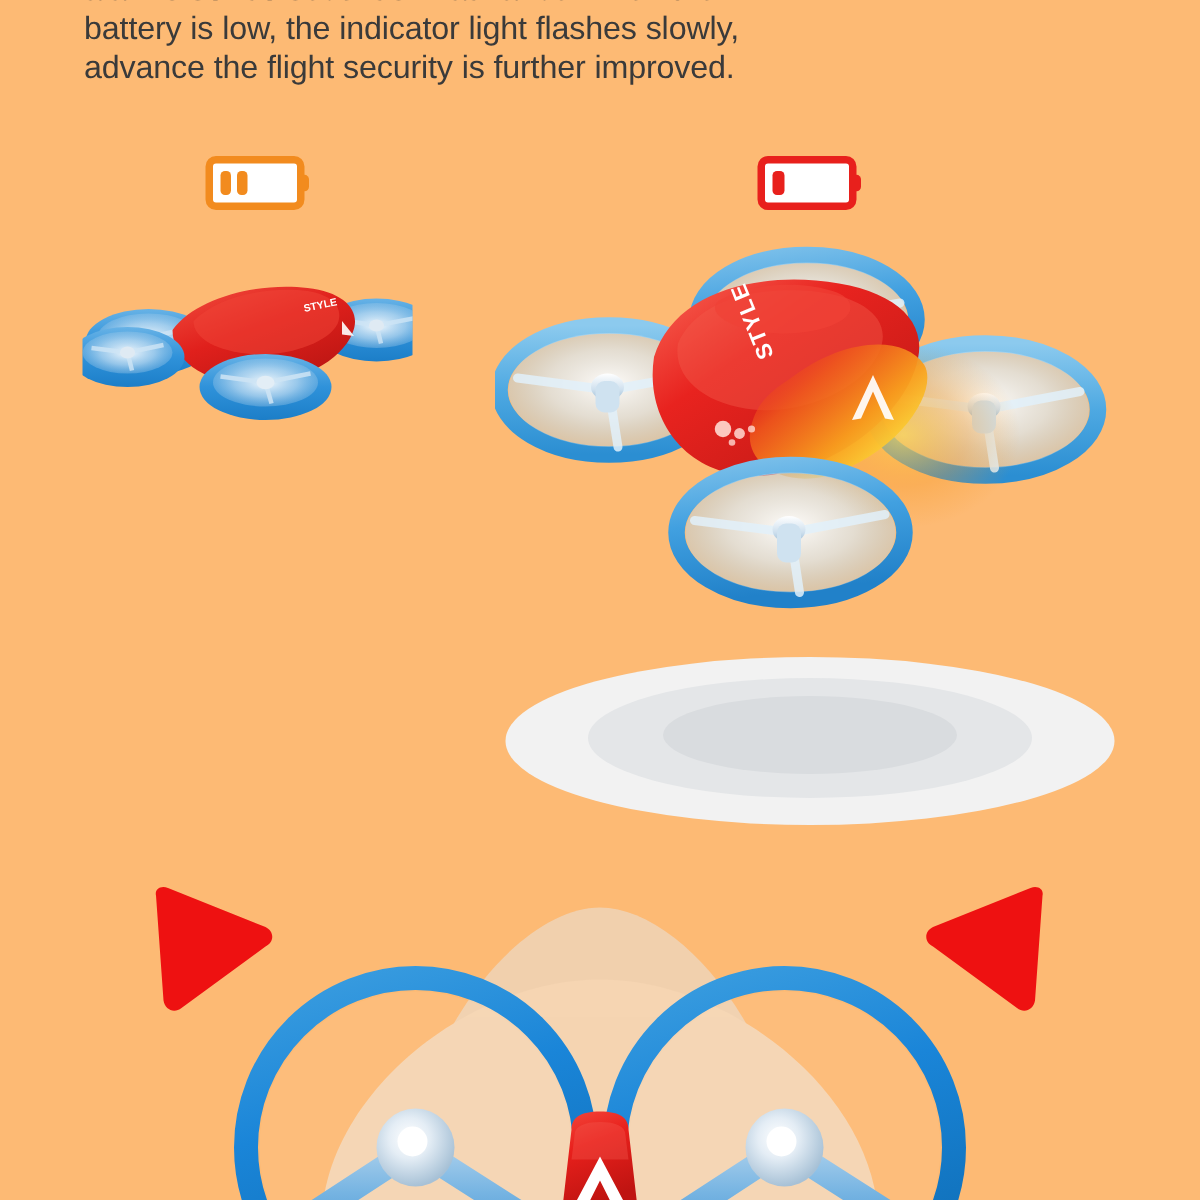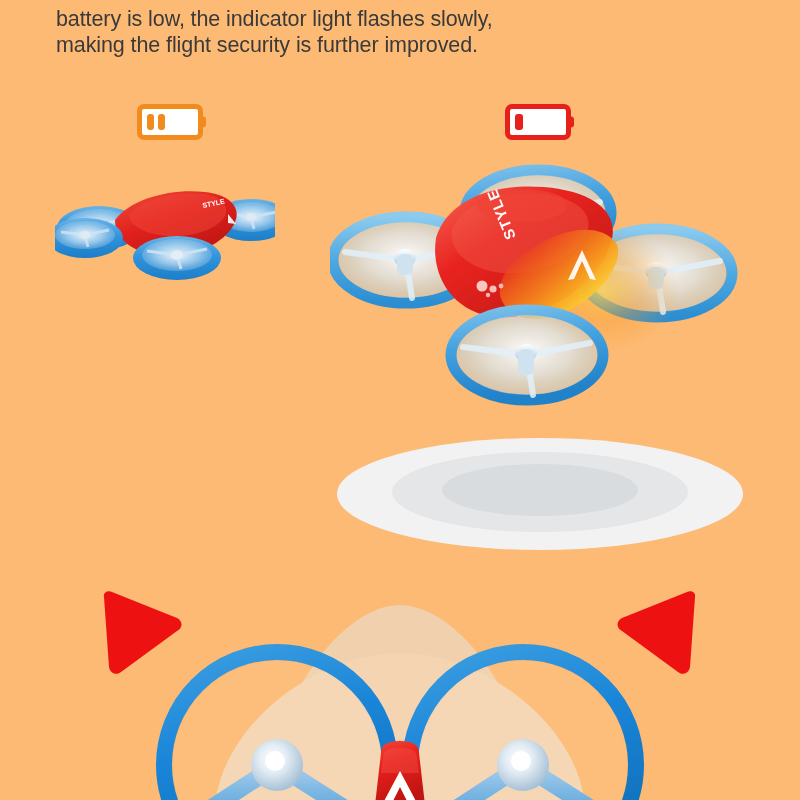--- a/index.html
+++ b/index.html
@@ -70,21 +70,21 @@
   #arrow-right { left:612px; top:588px; width:92px; height:92px; }
 </style>
 </head>
 <body>
 
 <div id="page">
 
   <div class="desc">
     <div>alarms 30~60 seconds in advance.When the</div>
     <div>battery is low, the indicator light flashes slowly,</div>
-    <div>making the flight security is further improved.</div>
+    <div>advance the flight security is further improved.</div>
   </div>
 
   <div class="battery" id="batt-mid">
     <div class="batt-shell">
       <div class="batt-bar"></div>
       <div class="batt-bar"></div>
     </div>
   </div>
 
   <div class="battery" id="batt-low">

